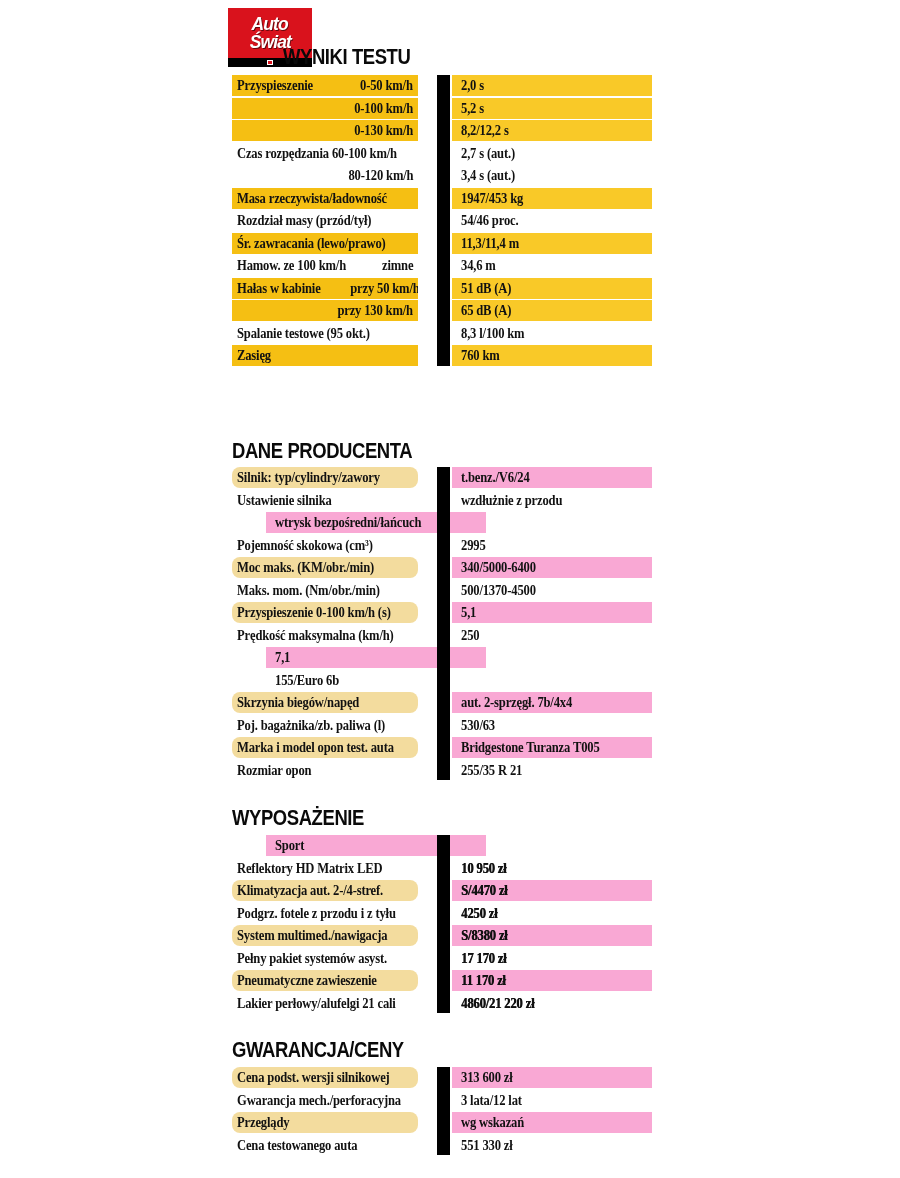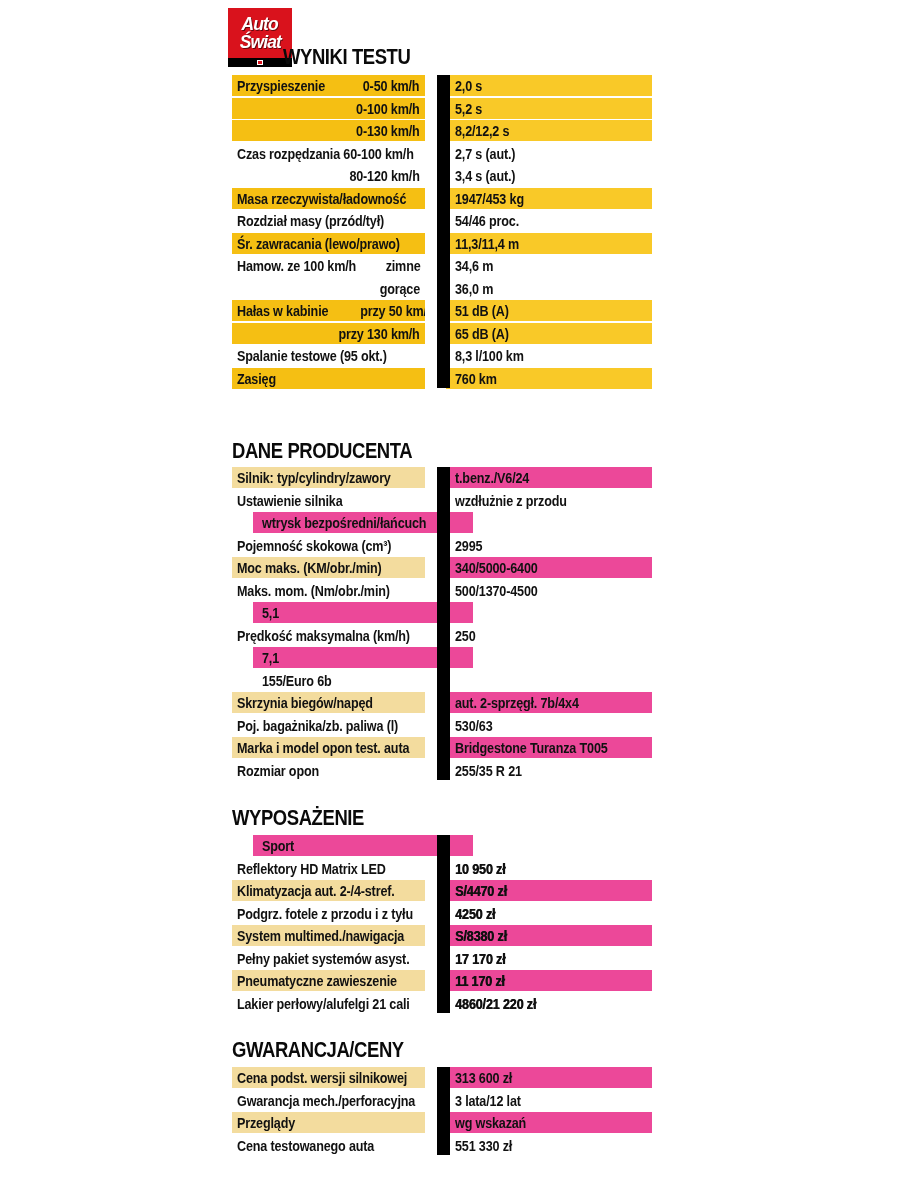--- a/index.html
+++ b/index.html
@@ -5,21 +5,21 @@
   html,body{margin:0;padding:0;background:#fff;}
   #canvas{
     position:relative;
     width:900px;height:1178px;
     background:#ffffff;
     font-family:"Liberation Sans","DejaVu Sans",sans-serif;
     color:#111;
     overflow:hidden;
   }
   
-  #logo{position:absolute;left:228px;top:8px;width:64px;height:59px;}
+  #logo{position:absolute;left:228px;top:8px;width:84px;height:59px;}
   .logo-red{
     height:50px;background:#d9121c;
     display:flex;flex-direction:column;align-items:center;justify-content:center;
     color:#fff;font-weight:bold;font-style:italic;
     font-size:19px;line-height:18px;letter-spacing:-1px;
     text-shadow:1px 1px 0 rgba(0,0,0,.55);
   }
   .logo-red .l1,.logo-red .l2{display:block;transform:scaleX(.92);}
   .logo-strip{height:9px;background:#000;position:relative;}
   .logo-strip .mark{
@@ -38,39 +38,39 @@
   #h1{left:232px;top:440px;}
   #h2{left:232px;top:807px;}
   #h3{left:232px;top:1039px;}
   
   .table{position:absolute;width:420px;}
   #t0{left:232px;top:75px;}
   #t1{left:232px;top:467px;}
   #t2{left:232px;top:835px;}
   #t3{left:232px;top:1067px;}
   .vbar{position:absolute;left:205px;top:0;bottom:2px;width:13px;background:#000;}
-  .row{display:flex;height:21px;margin-bottom:1.5px;align-items:stretch;}
+  .row{display:flex;height:21px;margin-bottom:1.5px;align-items:stretch;font-family:Liberation Serif, serif;}
   .cell{box-sizing:border-box;display:flex;align-items:center;overflow:hidden;}
   .cell.label{
     width:205px;padding:0 5px;
     display:flex;justify-content:space-between;
   }
-  .cell.value{width:220px;margin-left:21px;padding:0 0 0 9px;}
+  .cell.value{width:220px;margin-left:34px;padding:0 0 0 9px;}
   .t{
     display:inline-block;white-space:nowrap;
     font-size:15px;font-weight:bold;letter-spacing:-.2px;
     transform:scaleX(.84);transform-origin:0 50%;
   }
   .t.right{transform-origin:100% 50%;}
   .t.heavy{text-shadow:.6px 0 0 currentColor;}
   
   .table.strong .row.hl .cell.label{background:#f5bf13;}
   .table.strong .row.hl .cell.value{background:#f9c928;}
-  .table.pale .row.hl .cell.label{background:#f3dc9e;}
-  .table.pale .row.hl .cell.value{background:#ec4899;}
+  .table.pale .row.hl .cell.label{background:#f3dc9e;border-radius:8px;}
+  .table.pale .row.hl .cell.value{background:#f9a8d4;}
 </style>
 </head>
 <body>
 
 <div id="canvas">
 
   <div id="logo">
     <div class="logo-red">
       <span class="l1">Auto</span>
       <span class="l2">Świat</span>
@@ -153,29 +153,20 @@
       </div>
       <div class="row">
         <div class="cell label">
           <span class="t left">Hamow. ze 100 km/h</span>
           <span class="t right">zimne</span>
         </div>
         <div class="cell value">
           <span class="t">34,6 m</span>
         </div>
       </div>
-      <div class="row">
-        <div class="cell label">
-          <span class="t left"></span>
-          <span class="t right">gorące</span>
-        </div>
-        <div class="cell value">
-          <span class="t">36,0 m</span>
-        </div>
-      </div>
       <div class="row hl">
         <div class="cell label">
           <span class="t left">Hałas w kabinie</span>
           <span class="t right">przy 50 km/h</span>
         </div>
         <div class="cell value">
           <span class="t">51 dB (A)</span>
         </div>
       </div>
       <div class="row hl">
@@ -247,20 +238,23 @@
       </div>
       <div class="row">
         <div class="cell label">
           <span class="t left">Maks. mom. (Nm/obr./min)</span>
         </div>
         <div class="cell value">
           <span class="t">500/1370-4500</span>
         </div>
       </div>
       <div class="row hl">
+        <div class="cell label">
+          <span class="t left">Przyspieszenie 0-100 km/h (s)</span>
+        </div>
         <div class="cell value">
           <span class="t">5,1</span>
         </div>
       </div>
       <div class="row">
         <div class="cell label">
           <span class="t left">Prędkość maksymalna (km/h)</span>
         </div>
         <div class="cell value">
           <span class="t">250</span>

